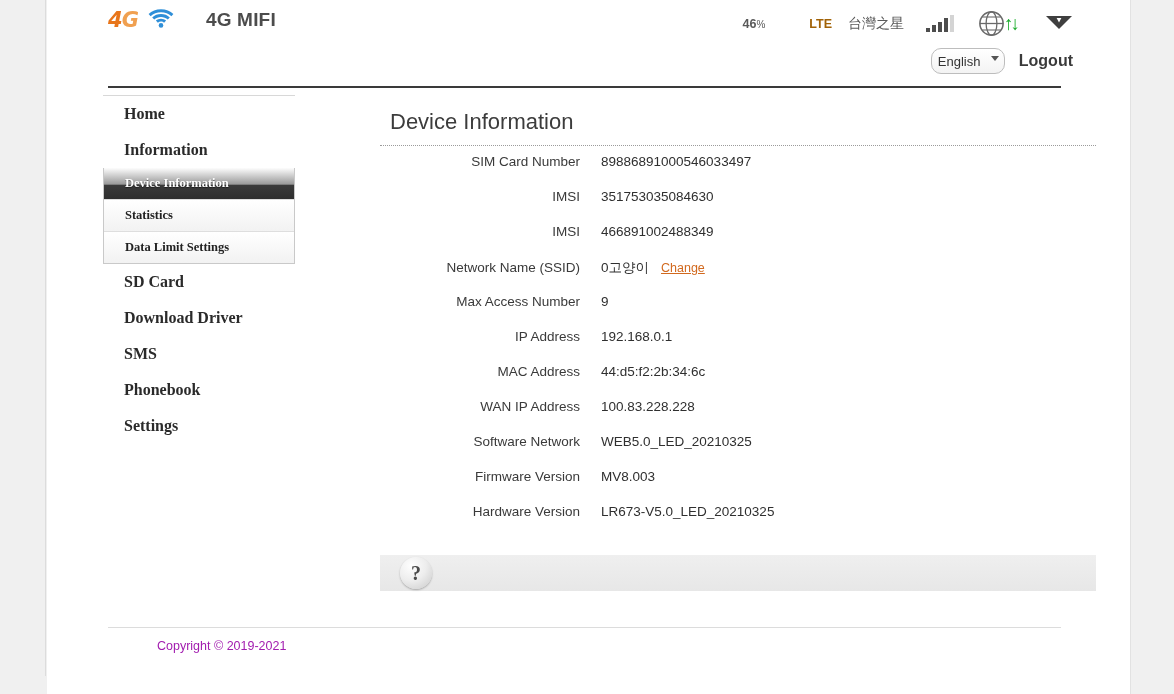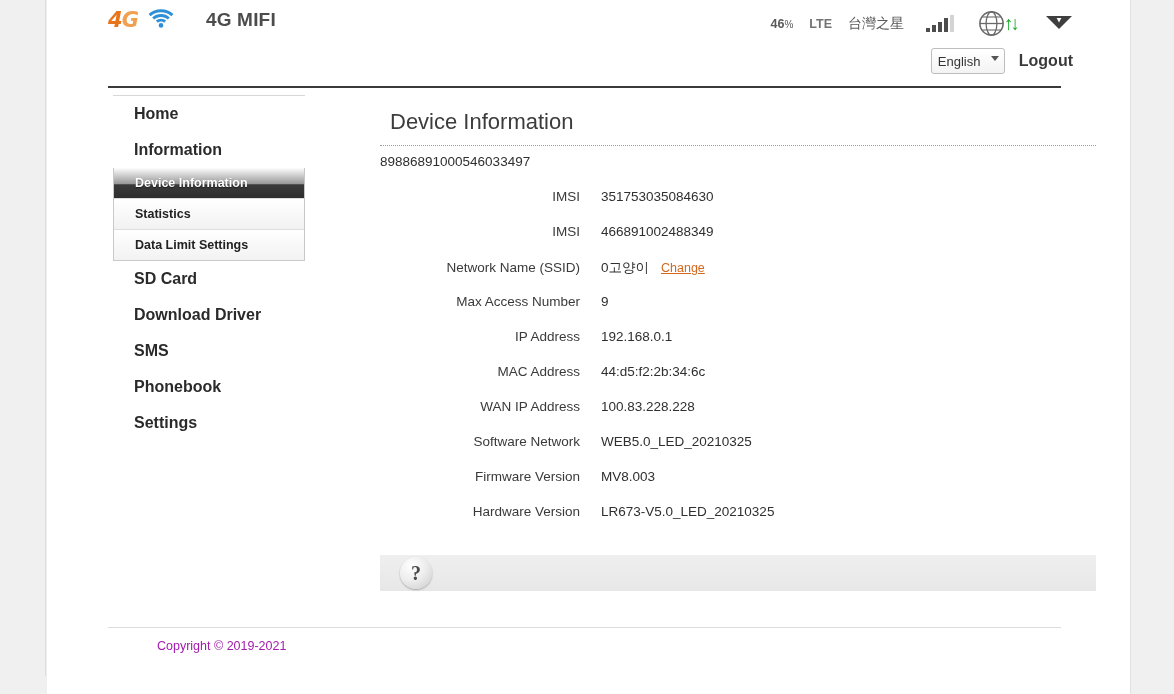--- a/index.html
+++ b/index.html
@@ -58,21 +58,21 @@
     color: #4c4c4c; margin-left: 22px;
     letter-spacing: .2px;
   }
 
   #status-bar {
     position: absolute; right: -12px; top: 10px;
     display: flex; align-items: center; gap: 16px;
     white-space: nowrap;
   }
   .st-txt {
-    font-size: 12.5px; font-weight: bold; color: #737373;
+    font-size: 12.5px; font-weight: bold; color: #a16207; margin-left: 28px;
   }
   .st-pct { font-size: 12.5px; font-weight: bold; color: #595959; }
   .st-pct .unit { font-size: 10px; font-weight: normal; }
   .st-carrier { font-size: 14px; color: #5a5a5a; font-weight: normal; }
   .sig-bars { display: flex; align-items: flex-end; gap: 2px; height: 17px; margin-left: 6px;}
   .sig-bars i { display: block; width: 4px; background: #4d4d4d; }
   .sig-bars i.off { background: #d4d4d4; }
   .globe-grp { display: flex; align-items: center; gap: 0px; margin-left: 8px; }
   .arrows { color: #18ab29; font-size: 19px; font-weight: bold; line-height: 1; letter-spacing: -3px; margin-left:-1px;}
 
@@ -86,39 +86,40 @@
     position: absolute; right: -12px; top: 48px;
     display: flex; align-items: center; gap: 14px;
   }
   #lang-select {
     appearance: none; -webkit-appearance: none;
     width: 74px; height: 26px;
     padding: 2px 20px 2px 6px;
     font-family: "Liberation Sans", sans-serif;
     font-size: 13px; color: #333;
     background: linear-gradient(#ffffff, #f3f3f3);
-    border: 1px solid #bdbdbd; border-radius: 3px;
+    border: 1px solid #bdbdbd; border-radius: 10px;
   }
   #lang-wrap { position: relative; }
   #lang-caret {
     position: absolute; right: 6px; top: 8px;
     width: 0; height: 0; pointer-events: none;
     border-left: 4.5px solid transparent;
     border-right: 4.5px solid transparent;
     border-top: 5px solid #555;
   }
   #logout {
     font-size: 16px; font-weight: bold; color: #3a3a3a;
     text-decoration: none; cursor: pointer;
   }
 
   
   #sidebar {
-    position: absolute; left: 66px; top: 95px;
+    position: absolute; left: 56px; top: 95px;
     width: 192px;
+    font-family: Liberation Serif, serif;
   }
   #sidebar-top-rule { border-top: 1px solid #d8d8d8; height: 0; }
   .nav-top {
     font-size: 16px; font-weight: bold; color: #2a2a2a;
     padding: 9px 0 9px 21px; cursor: pointer;
   }
   .nav-group { border: 1px solid #c9c9c9; border-top: none; }
   .nav-sub {
     font-size: 12.5px; font-weight: bold;
     padding: 8px 0 8px 21px; cursor: pointer;
@@ -280,20 +281,21 @@
       <div class="nav-top">SMS</div>
       <div class="nav-top">Phonebook</div>
       <div class="nav-top">Settings</div>
     </div>
 
     <div id="main">
       <div id="page-title">Device Information</div>
       <div id="title-rule"></div>
 
       <div class="info-row">
+        <div class="info-label">SIM Card Number</div>
         <div class="info-value">
             <span>89886891000546033497</span>
           </div>
       </div>
       <div class="info-row">
         <div class="info-label">IMSI</div>
         <div class="info-value">
             <span>351753035084630</span>
           </div>
       </div>

